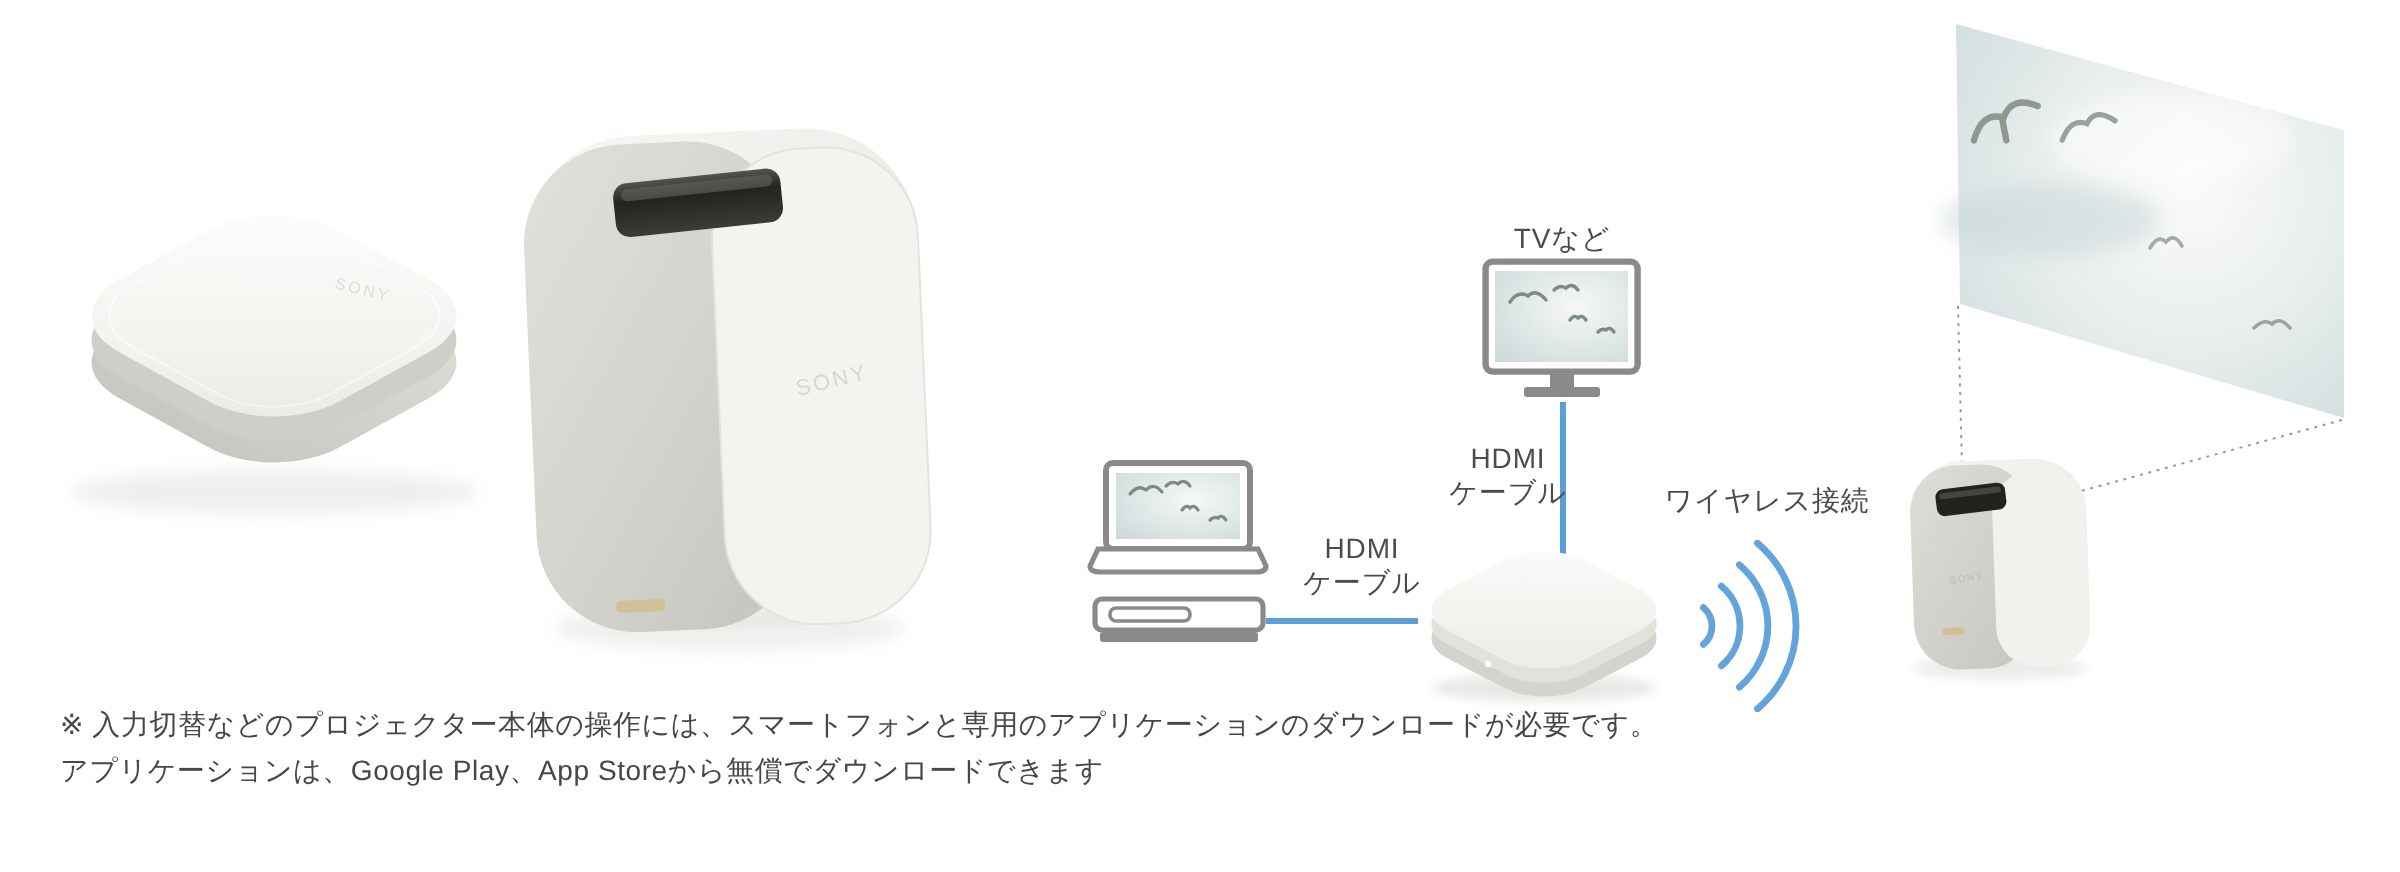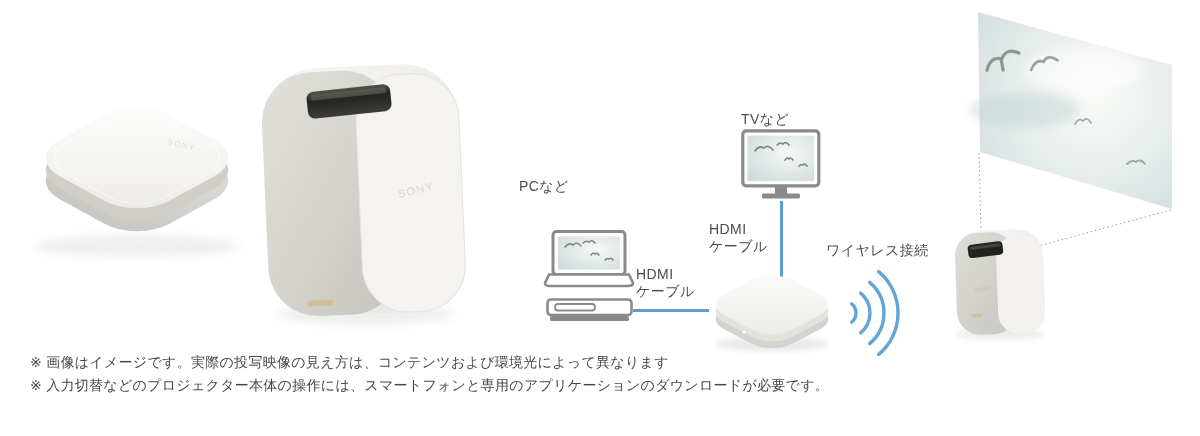--- a/index.html
+++ b/index.html
@@ -1,20 +1,20 @@
 <!DOCTYPE html>
 <html><head>
 <meta charset="utf-8">
 <style>
   *{margin:0;padding:0;box-sizing:border-box}
   html,body{background:#fff}
   body{font-family:"Liberation Sans","DejaVu Sans",sans-serif;color:#4a4a4a}
   .canvas{position:relative;width:1200px;height:436px;background:#fff;overflow:hidden}
   .abs{position:absolute}
-  .dg-label{color:#4c4c4c;font-size:14px;line-height:17px;text-align:left;letter-spacing:.03em;white-space:nowrap}
+  .dg-label{color:#4c4c4c;font-size:14px;line-height:17px;text-align:center;letter-spacing:.03em;white-space:nowrap}
   .dg-label .ln{display:block}
   .cable{background:#5b9fd8}
   .cable.v{width:3px}
   .cable.h{height:3px}
   .footnotes{left:30px;top:351px;font-size:14px;line-height:23px;color:#474747;letter-spacing:.02em;white-space:nowrap}
   svg{display:block}
 </style>
 </head>
 <body>
 
@@ -78,21 +78,20 @@
         <g transform="rotate(-6 333 61)">
           <rect x="292" y="48" width="84" height="27" rx="7" fill="url(#lp-lens)"></rect>
           <rect x="296" y="51" width="76" height="6" rx="3" fill="#6a6964" opacity="0.55"></rect>
         </g>
         <text x="384" y="158" font-size="11" letter-spacing="1.4" fill="#d8d6d0" transform="rotate(-14 384 158)">SONY</text>
       </g>
     </svg>
   </div>
 
   <div class="abs dg-label" style="left:519px;top:178px;width:145px">
-    <span class="ln">PCなど</span>
   </div>
 
   <div class="abs" style="left:543px;top:230px">
     <svg width="92" height="60" viewBox="0 0 92 60">
       <defs>
         <radialGradient id="sky1" cx="0.62" cy="0.4" r="0.9">
           <stop offset="0" stop-color="#f6f8f5"></stop>
             <stop offset="0.55" stop-color="#dde6e5"></stop>
             <stop offset="1" stop-color="#c9d5d6"></stop>
         </radialGradient>
@@ -256,17 +255,17 @@
         <g transform="rotate(-7 50 250)">
           <rect x="33" y="243" width="35" height="13.5" rx="4" fill="#22221f"></rect>
           <rect x="35" y="245" width="31" height="3" rx="1.5" fill="#5d5c57" opacity="0.6"></rect>
         </g>
         <text x="40" y="292" font-size="5" letter-spacing="0.8" fill="#bcbbb6" transform="rotate(-10 40 292)">SONY</text>
       </g>
     </svg>
   </div>
 
   <div class="abs footnotes">
-    <div>※ 画像はイメージです。実際の投写映像の見え方は、コンテンツおよび環境光によって異なります</div>
     <div>※ 入力切替などのプロジェクター本体の操作には、スマートフォンと専用のアプリケーションのダウンロードが必要です。</div>
+    <div>アプリケーションは、Google Play、App Storeから無償でダウンロードできます</div>
   </div>
 
 </div>
 
 </body></html>

